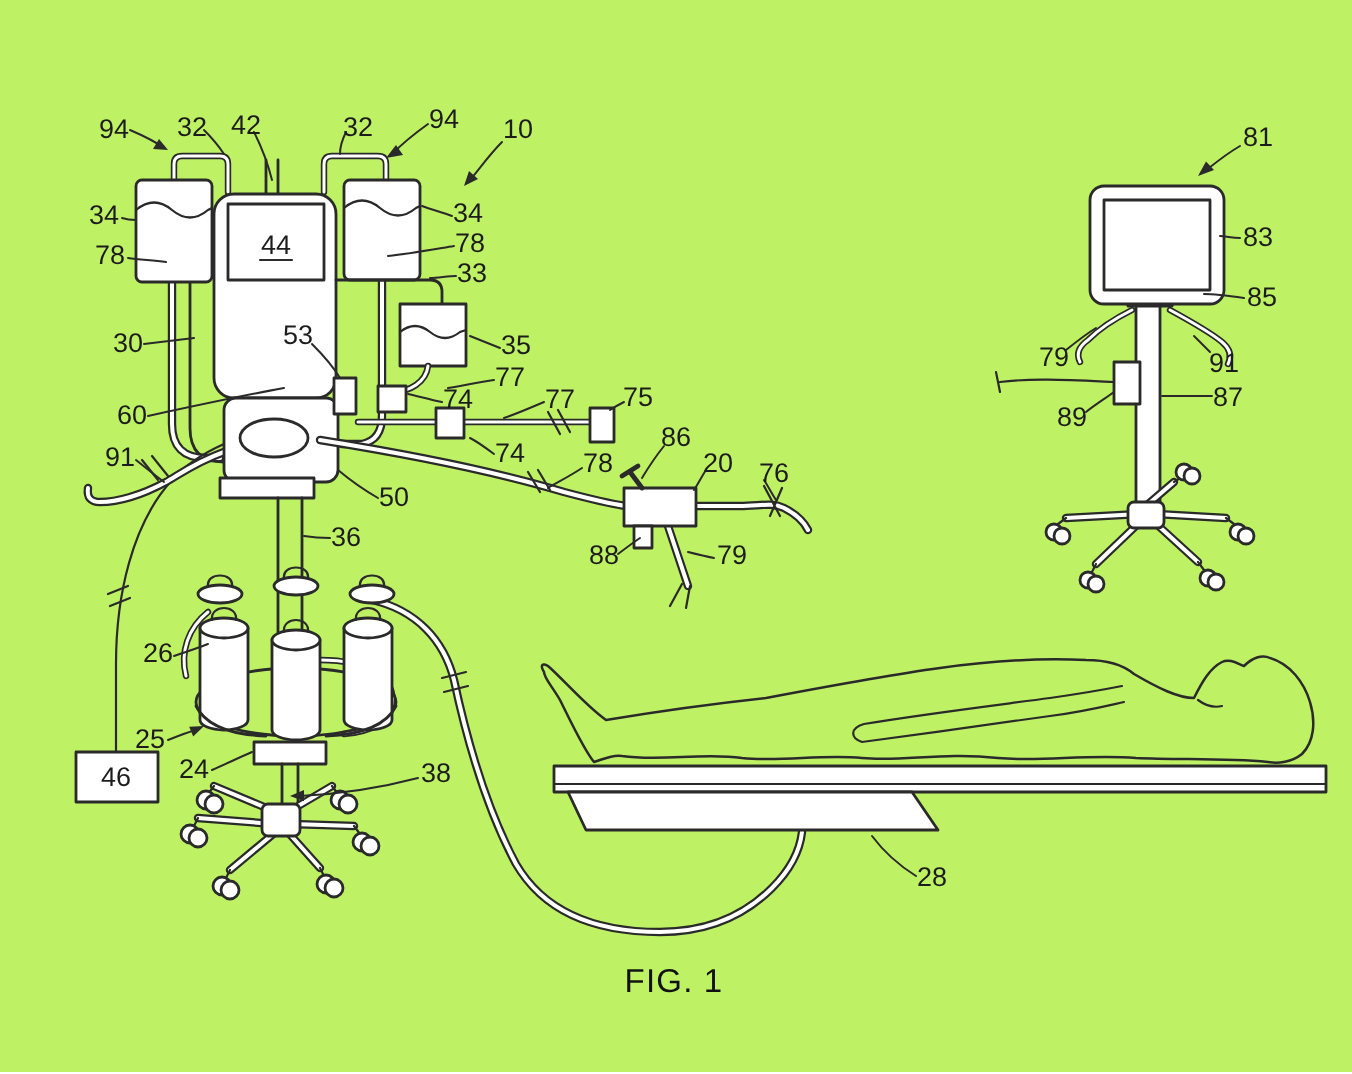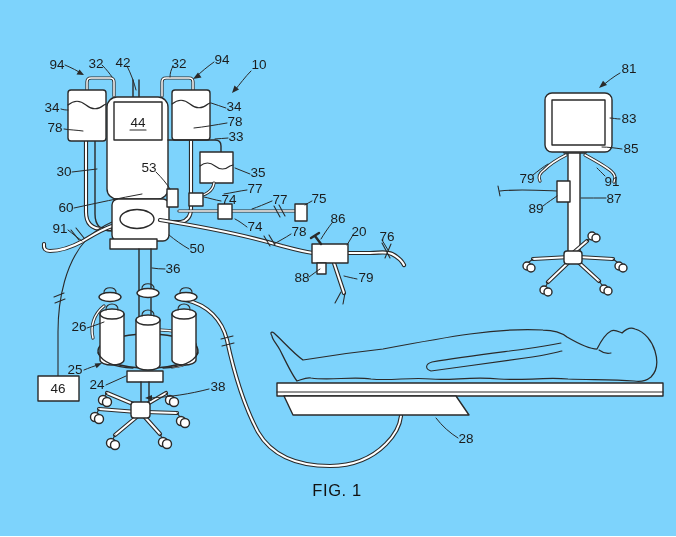--- a/index.html
+++ b/index.html
@@ -1,16 +1,16 @@
 <!DOCTYPE html>
 <html><head>
 <meta charset="utf-8">
 <style>
   html,body{margin:0;padding:0;background:#ffffff;}
-  .page{position:relative;width:676px;height:536px;background:#7dd3fc;overflow:hidden;
+  .page{position:relative;width:676px;height:536px;background:#bef264;overflow:hidden;
         font-family:"Liberation Sans",sans-serif;}
   svg{display:block}
   .ln{fill:none;stroke:#2a2a2a;stroke-width:1.4;stroke-linecap:round;stroke-linejoin:round}
   .thin{fill:none;stroke:#2a2a2a;stroke-width:1.1;stroke-linecap:round}
   .fw{fill:#ffffff;stroke:#2a2a2a;stroke-width:1.4;stroke-linejoin:round}
   .lead{fill:none;stroke:#2a2a2a;stroke-width:1;stroke-linecap:round}
   .to{fill:none;stroke:#2a2a2a;stroke-width:4.2;stroke-linecap:round;stroke-linejoin:round}
   .ti{fill:none;stroke:#ffffff;stroke-width:2;stroke-linecap:round;stroke-linejoin:round}
   .to2{fill:none;stroke:#2a2a2a;stroke-width:3.2;stroke-linecap:round;stroke-linejoin:round}
   .ti2{fill:none;stroke:#ffffff;stroke-width:1.5;stroke-linecap:round;stroke-linejoin:round}

